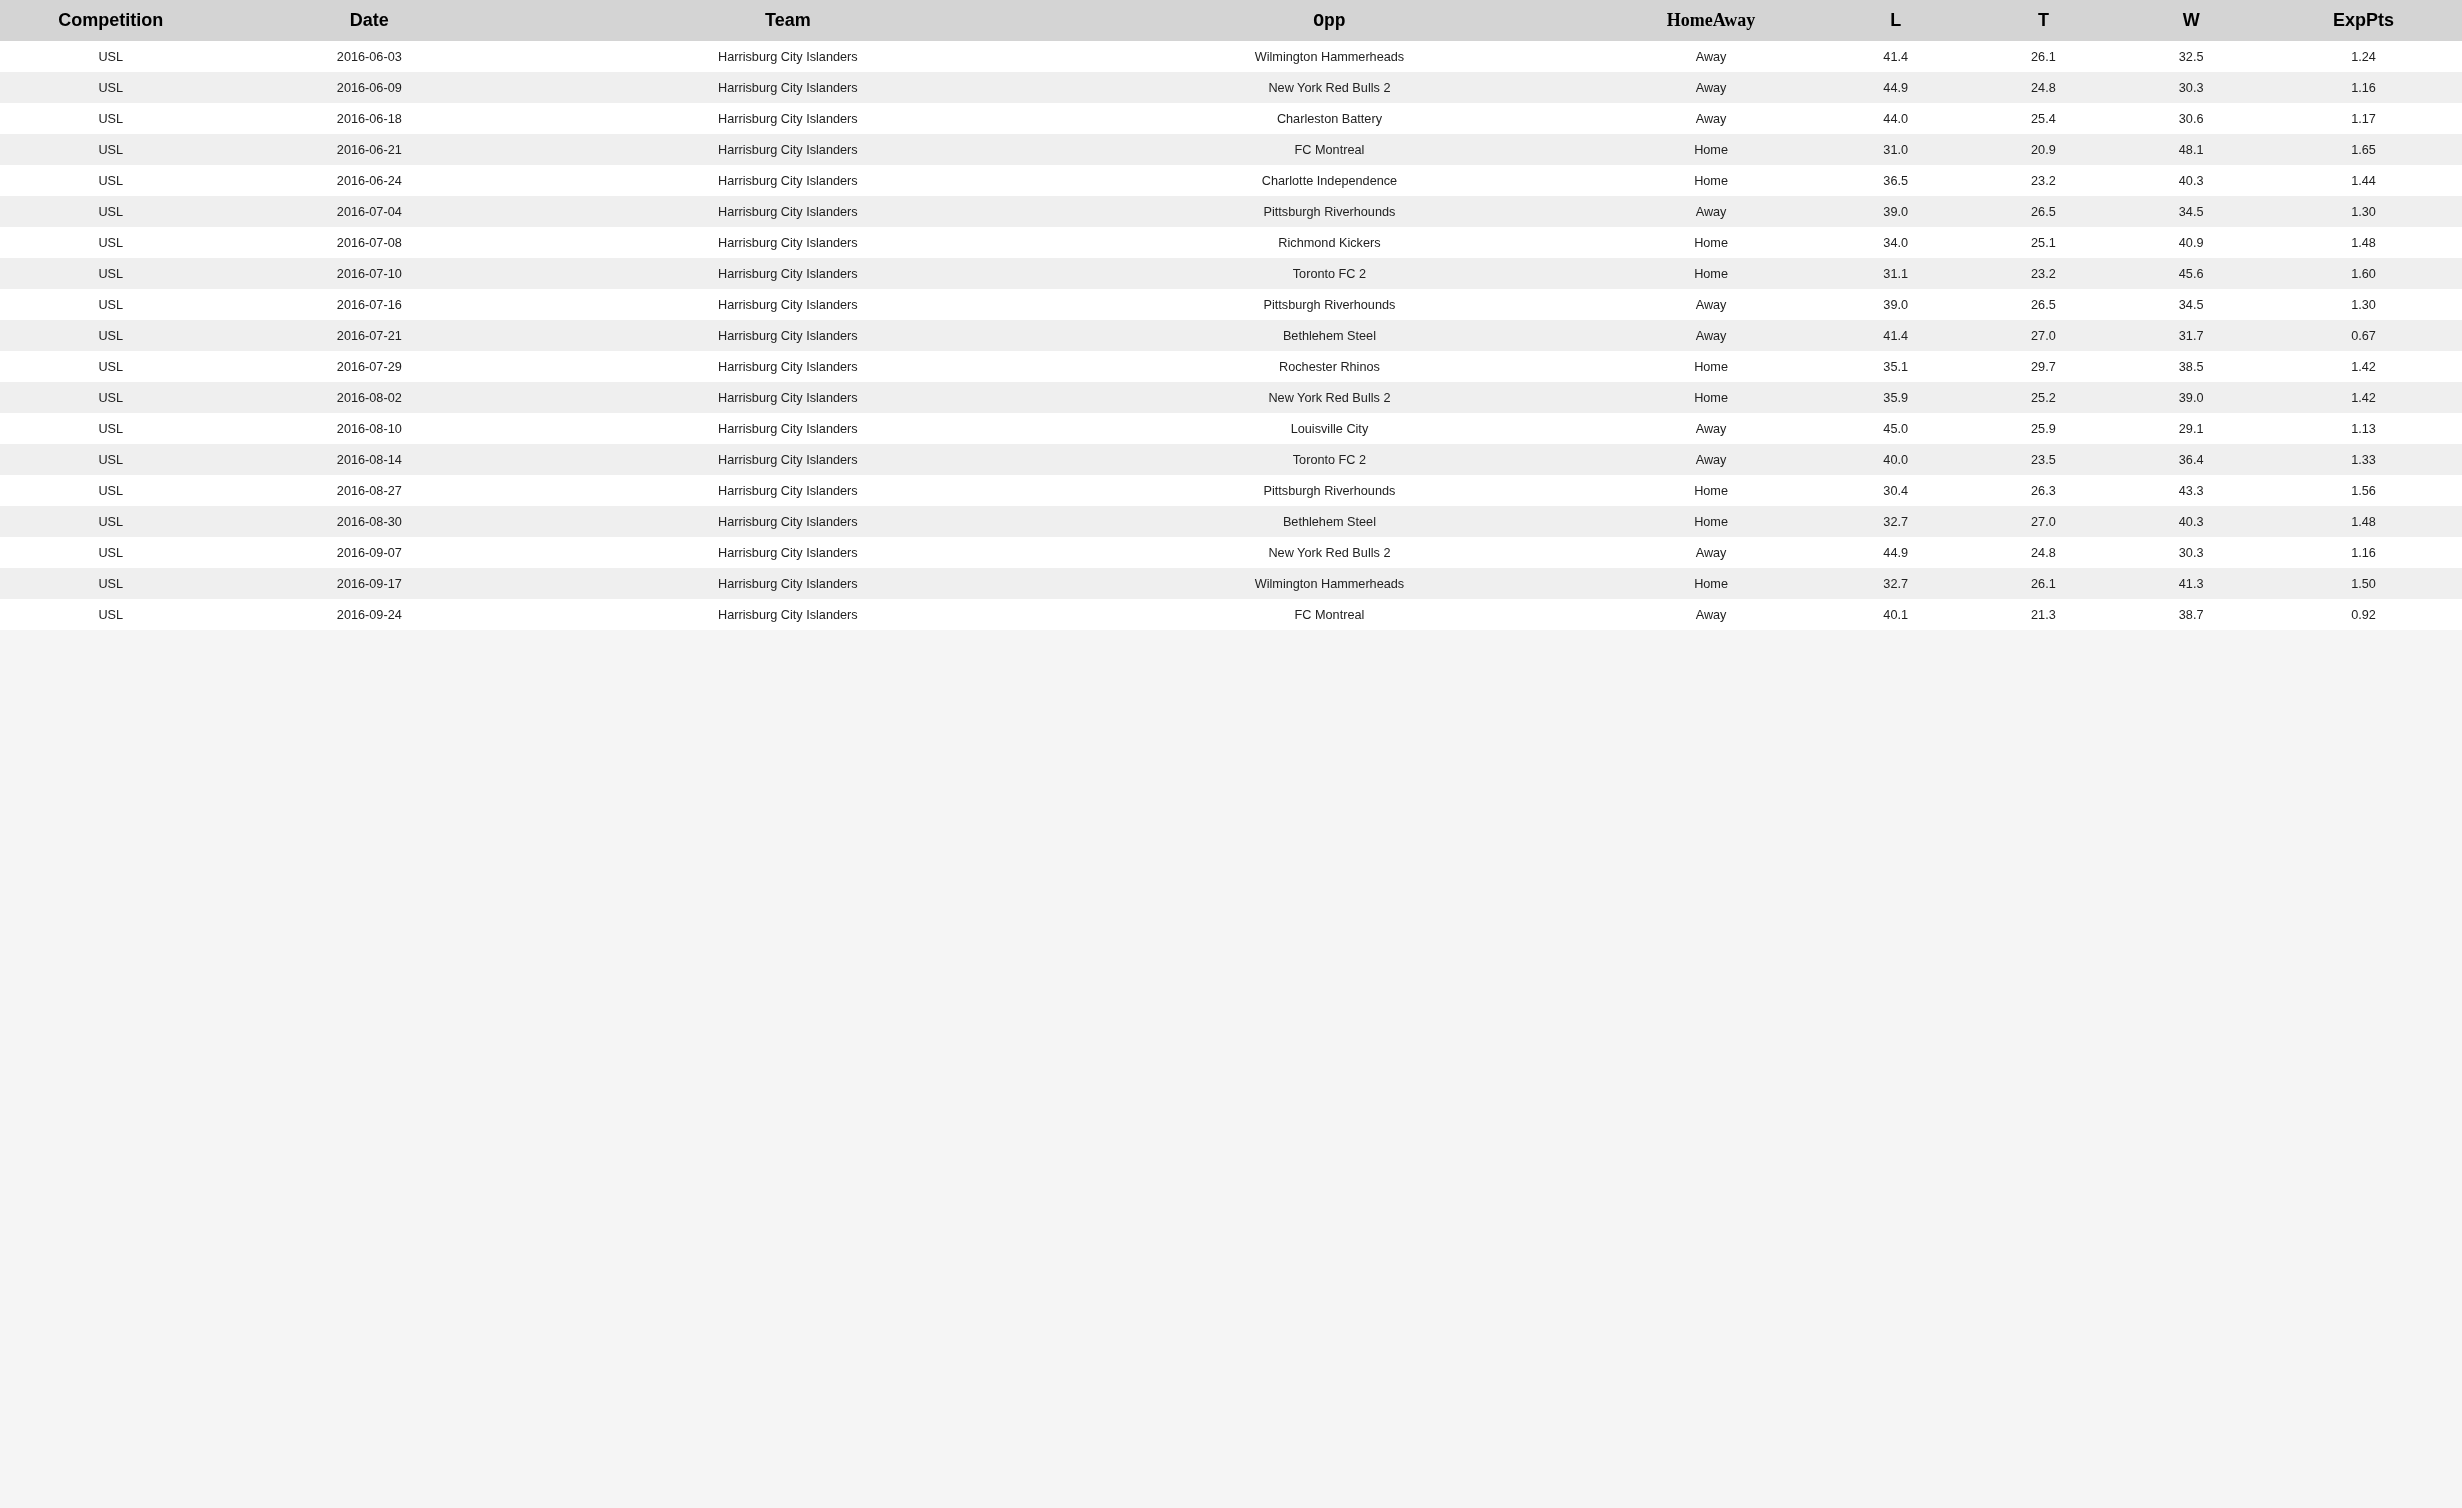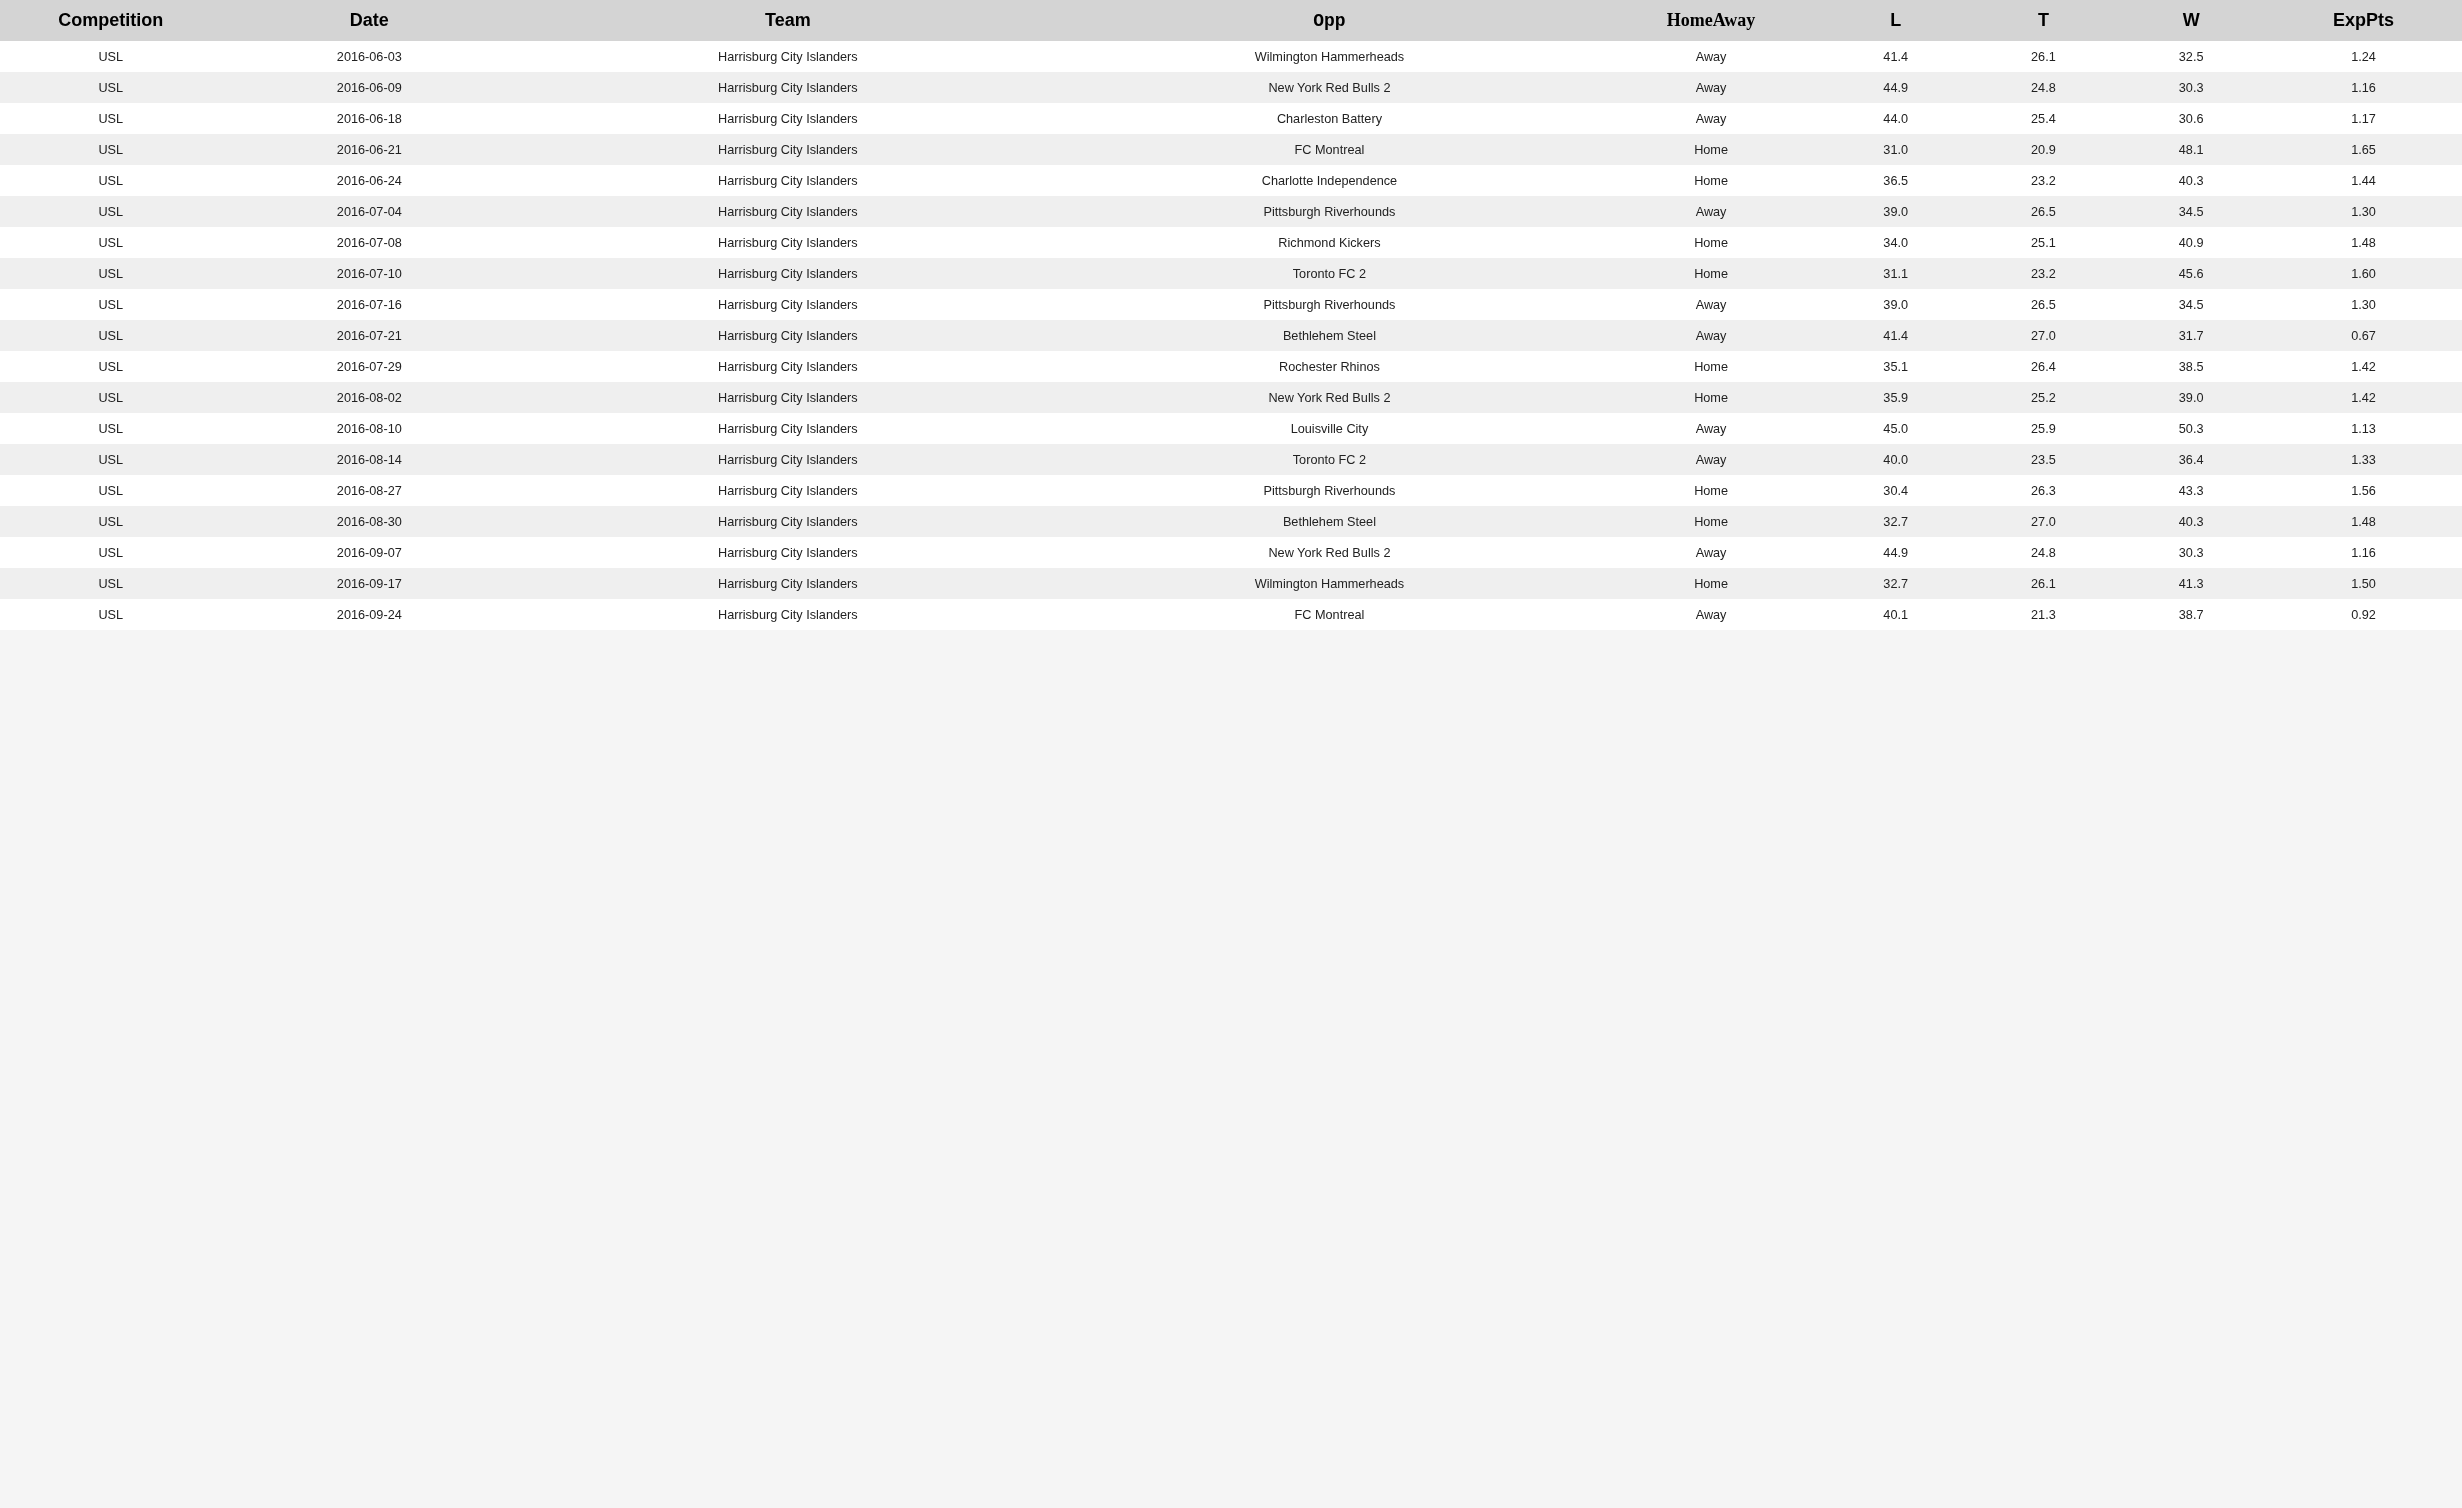--- a/index.html
+++ b/index.html
@@ -192,21 +192,21 @@
           <td>31.7</td>
           <td>0.67</td>
         </tr>
         <tr>
           <td>USL</td>
           <td>2016-07-29</td>
           <td>Harrisburg City Islanders</td>
           <td>Rochester Rhinos</td>
           <td>Home</td>
           <td>35.1</td>
-          <td>26.4</td>
+          <td>29.7</td>
           <td>38.5</td>
           <td>1.42</td>
         </tr>
         <tr>
           <td>USL</td>
           <td>2016-08-02</td>
           <td>Harrisburg City Islanders</td>
           <td>New York Red Bulls 2</td>
           <td>Home</td>
           <td>35.9</td>
@@ -215,21 +215,21 @@
           <td>1.42</td>
         </tr>
         <tr>
           <td>USL</td>
           <td>2016-08-10</td>
           <td>Harrisburg City Islanders</td>
           <td>Louisville City</td>
           <td>Away</td>
           <td>45.0</td>
           <td>25.9</td>
-          <td>50.3</td>
+          <td>29.1</td>
           <td>1.13</td>
         </tr>
         <tr>
           <td>USL</td>
           <td>2016-08-14</td>
           <td>Harrisburg City Islanders</td>
           <td>Toronto FC 2</td>
           <td>Away</td>
           <td>40.0</td>
           <td>23.5</td>

